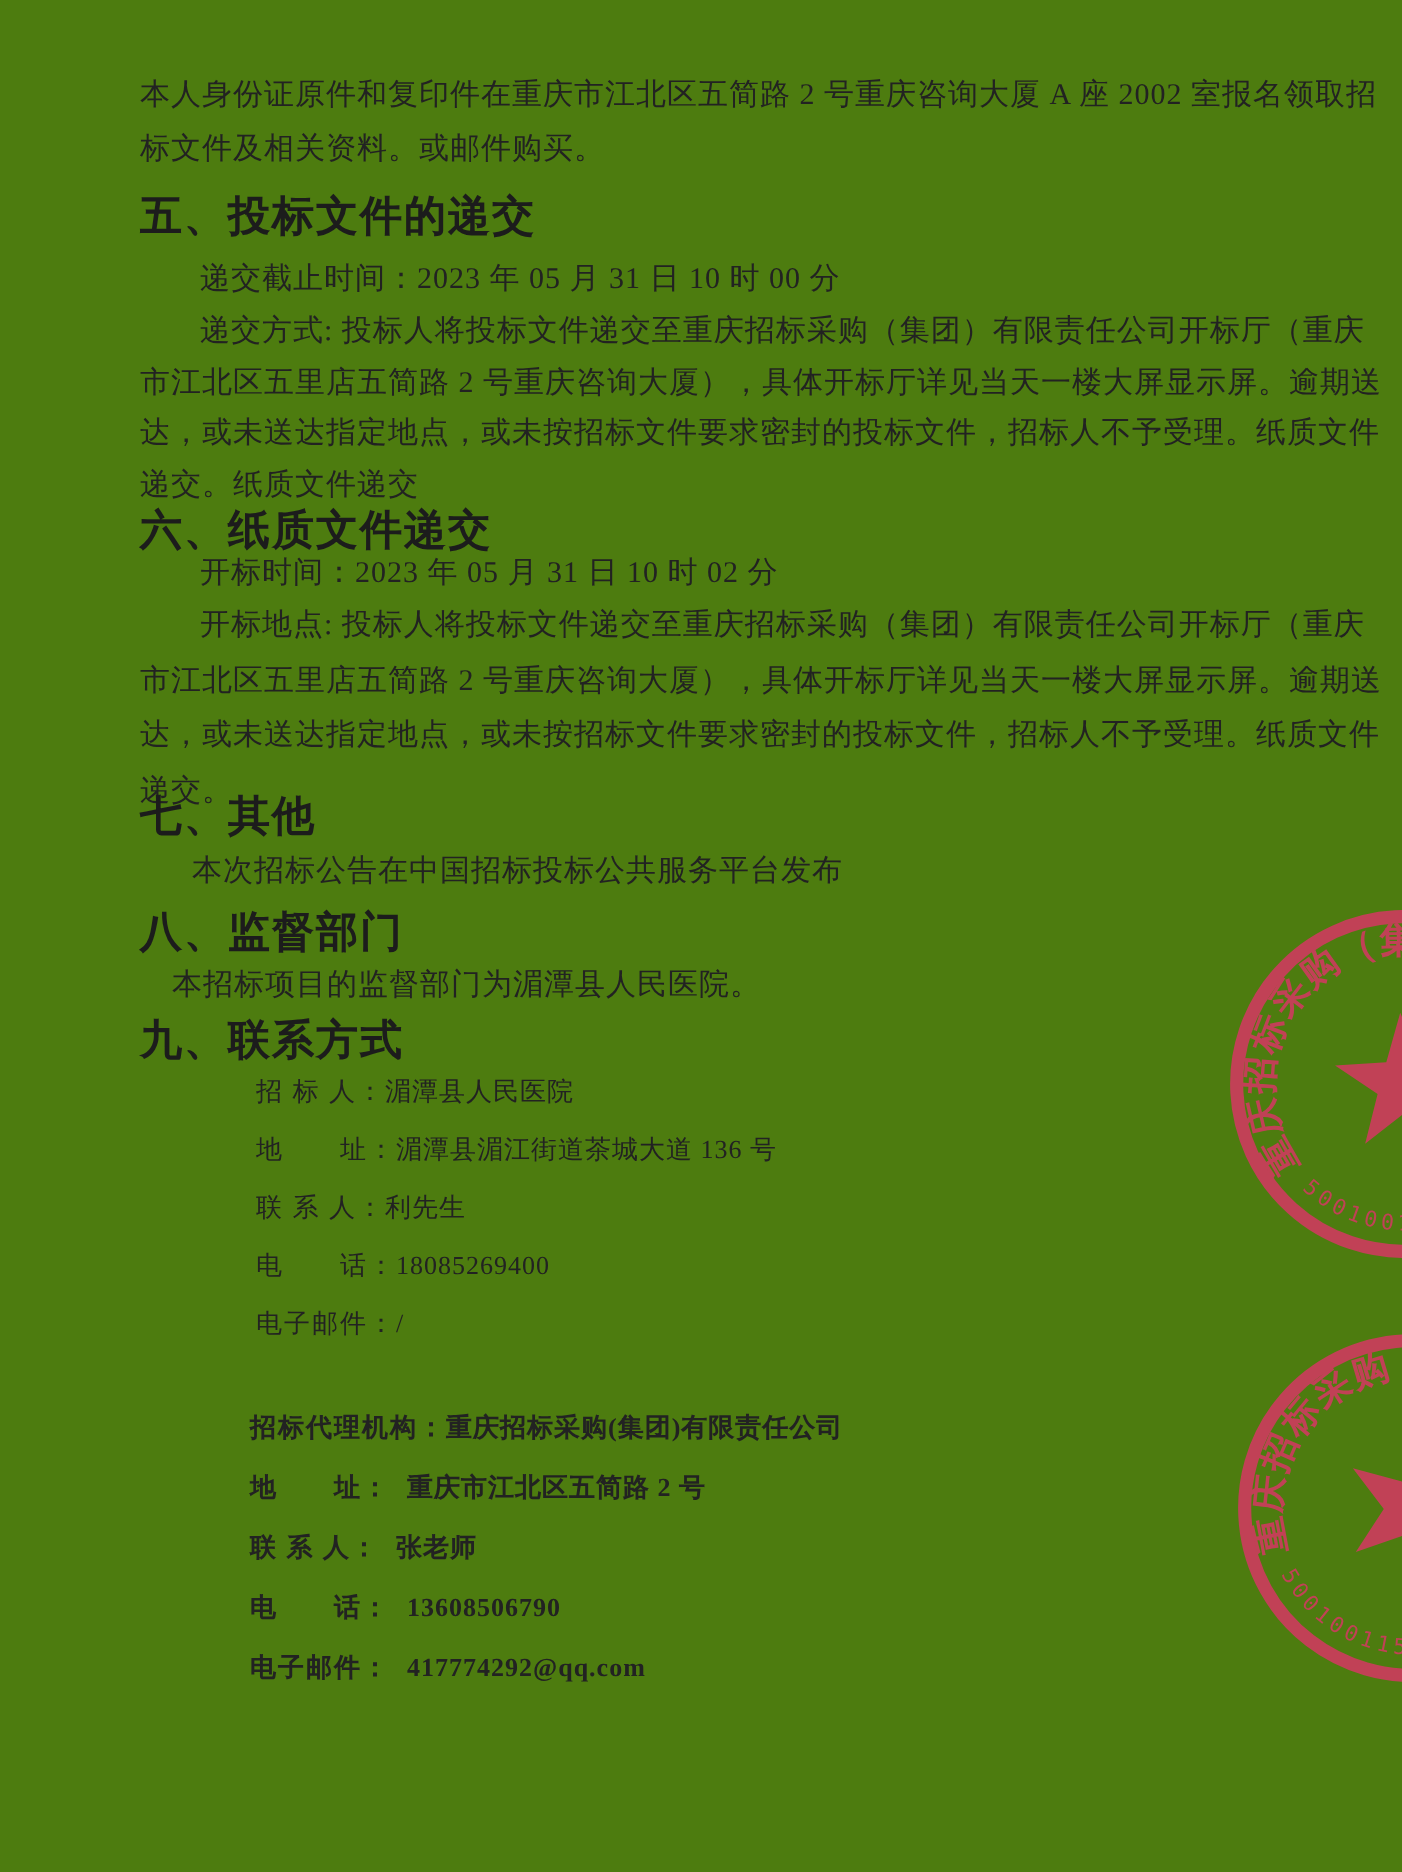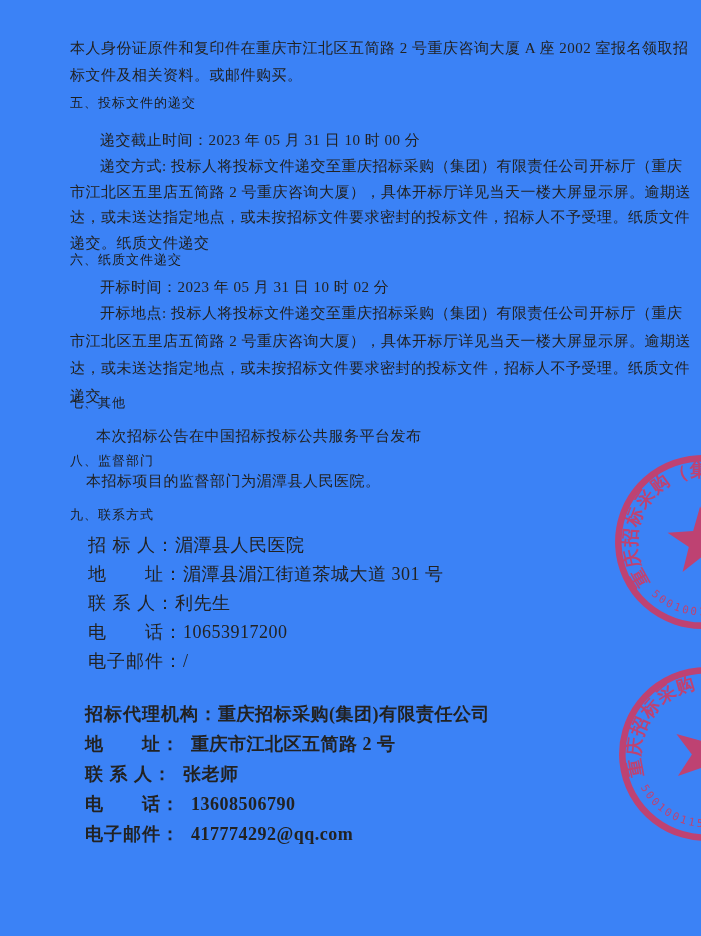--- a/index.html
+++ b/index.html
@@ -1,36 +1,36 @@
 <!DOCTYPE html>
 <html><head>
 <meta charset="utf-8">
 <style>
   * { margin:0; padding:0; box-sizing:border-box; }
   html,body { background:#ffffff; }
   .page {
     position:relative;
     width:701px; height:936px;
-    background:#3b82f6;
+    background:#4d7c0f;
     overflow:hidden;
     font-family:"Liberation Serif", serif;
     color:#222222;
   }
   .content { position:absolute; left:70px; top:0; width:600px; }
   .blk { position:absolute; left:0; }
   .line { white-space:nowrap; font-size:15px; line-height:27px; letter-spacing:0.5px; }
   .s5p .line { line-height:25.5px; }
   .s6p .line { line-height:27.5px; }
   .heading {
     font-family:"Liberation Sans", sans-serif;
-    font-weight:normal; font-size:13px; color:#1c1c1c;
+    font-weight:bold; font-size:21px; color:#1c1c1c;
     white-space:nowrap; letter-spacing:1px;
   }
   .indent { padding-left:30px; }
-  .crow { white-space:pre; font-size:18px; letter-spacing:0.5px; }
+  .crow { white-space:pre; font-size:13px; letter-spacing:0.5px;margin-left:40px; }
   .tenderer .crow { line-height:29px; }
   .agency .crow { line-height:30px;font-weight:bold; }
   .crow .label { letter-spacing:1px; }
   .stamp { position:absolute; width:188px; height:188px; opacity:0.88; }
   .stamp svg { width:100%; height:100%; }
   .stamp1 { left:608px; top:448px; transform:rotate(-3deg); }
   .stamp2 { left:612px; top:660px; transform:rotate(16deg); }
 </style>
 </head>
 <body>
@@ -62,29 +62,29 @@
       <div class="line indent">开标地点: 投标人将投标文件递交至重庆招标采购（集团）有限责任公司开标厅（重庆</div>
       <div class="line">市江北区五里店五简路 2 号重庆咨询大厦），具体开标厅详见当天一楼大屏显示屏。逾期送</div>
       <div class="line">达，或未送达指定地点，或未按招标文件要求密封的投标文件，招标人不予受理。纸质文件</div>
       <div class="line">递交。</div>
     </div>
 
     <div class="blk heading" style="top:394px">七、其他</div>
     <div class="blk line" style="top:423px; left:26px">本次招标公告在中国招标投标公共服务平台发布</div>
 
     <div class="blk heading" style="top:452px">八、监督部门</div>
-    <div class="blk line" style="top:468px; left:16px">本招标项目的监督部门为湄潭县人民医院。</div>
+    <div class="blk line" style="top:480px; left:16px">本招标项目的监督部门为湄潭县人民医院。</div>
 
     <div class="blk heading" style="top:506px">九、联系方式</div>
 
     <div class="blk tenderer" style="top:531px; left:18px">
       <div class="crow"><span class="label">招 标 人：</span><span class="value">湄潭县人民医院</span></div>
-      <div class="crow"><span class="label">地　　址：</span><span class="value">湄潭县湄江街道茶城大道 301 号</span></div>
+      <div class="crow"><span class="label">地　　址：</span><span class="value">湄潭县湄江街道茶城大道 136 号</span></div>
       <div class="crow"><span class="label">联 系 人：</span><span class="value">利先生</span></div>
-      <div class="crow"><span class="label">电　　话：</span><span class="value">10653917200</span></div>
+      <div class="crow"><span class="label">电　　话：</span><span class="value">18085269400</span></div>
       <div class="crow"><span class="label">电子邮件：</span><span class="value">/</span></div>
     </div>
 
     <div class="blk agency" style="top:699px; left:15px">
       <div class="crow"><span class="label">招标代理机构：</span><span class="value">重庆招标采购(集团)有限责任公司</span></div>
       <div class="crow"><span class="label">地　　址：  </span><span class="value">重庆市江北区五简路 2 号</span></div>
       <div class="crow"><span class="label">联 系 人：  </span><span class="value">张老师</span></div>
       <div class="crow"><span class="label">电　　话：  </span><span class="value">13608506790</span></div>
       <div class="crow"><span class="label">电子邮件：  </span><span class="value">417774292@qq.com</span></div>
     </div>

